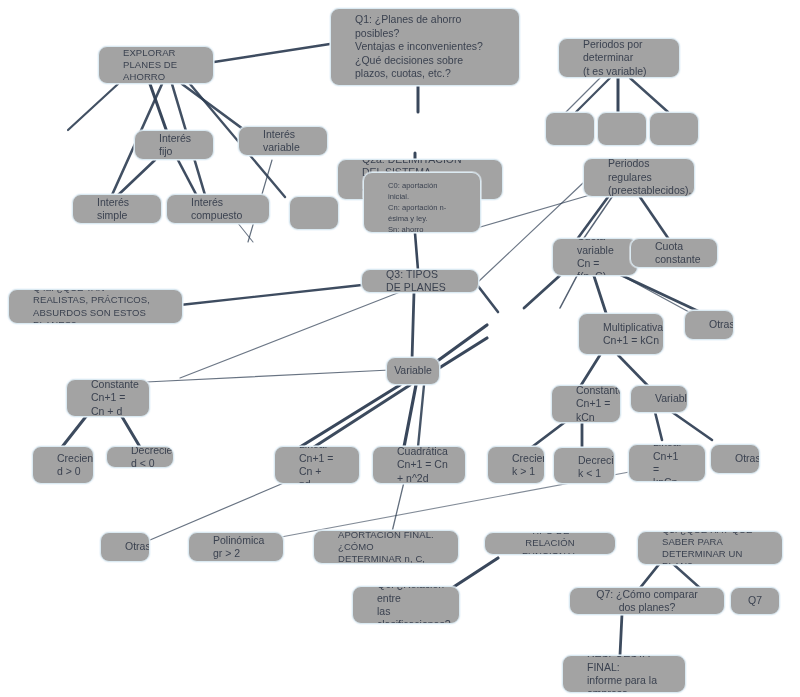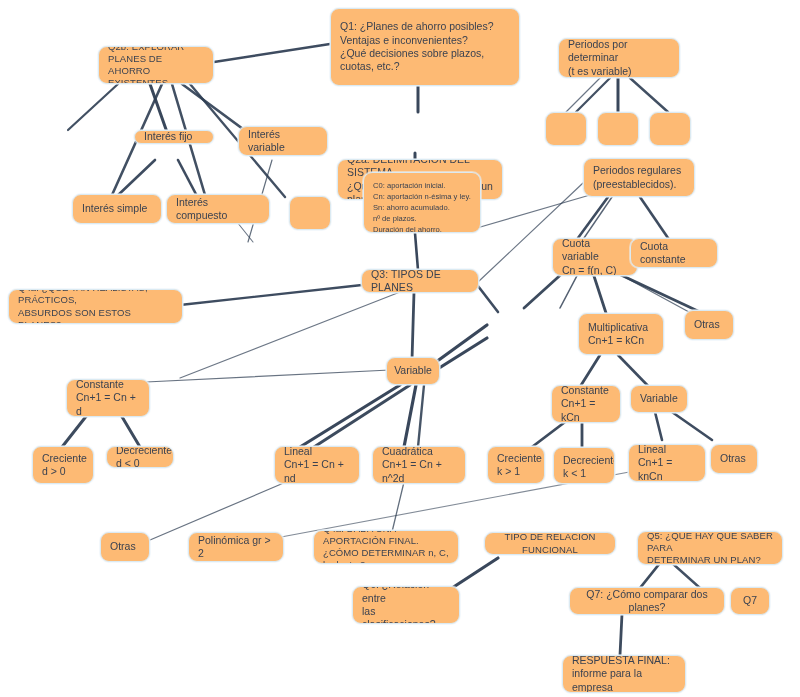--- a/index.html
+++ b/index.html
@@ -16,28 +16,28 @@
   }
   #edges{
     position:absolute;
     left:0;top:0;
     width:800px;height:697px;
     pointer-events:none;
   }
   .node{
     position:absolute;
     box-sizing:border-box;
-    background:#fdba74;
+    background:#a3a3a3;
     border:1px solid #dbeaf2;
     border-radius:9px;
     color:#3b4250;
     display:flex;
     align-items:center;
     justify-content:flex-start;
-    padding:5px 9px;
+    padding:5px 24px;
     overflow:hidden;
     line-height:1.28;
     white-space:pre-line;
     box-shadow:0 0 0 1px rgba(233,243,249,0.55);
   }
   .node.center{justify-content:center;text-align:center;}
   .n-sm{font-size:9.5px;}
   .n-md{font-size:10.5px;}
   .caps{letter-spacing:0.1px;}
   .tiny{font-size:7.6px;line-height:1.45;}
@@ -140,21 +140,21 @@
 Ventajas e inconvenientes?
 ¿Qué decisiones sobre plazos, cuotas, etc.?</div>
 
   <div class="node n-sm caps" style="left:98px;top:46px;width:116px;height:38px;">Q2b: EXPLORAR PLANES DE
 AHORRO EXISTENTES</div>
 
   <div class="node n-md center" style="left:558px;top:38px;width:122px;height:40px;justify-content:flex-start;text-align:left;">Periodos por determinar
 (t es variable)</div>
 
 
-  <div class="node n-md" style="left:134px;top:130px;width:80px;height:14px;">Interés fijo</div>
+  <div class="node n-md" style="left:134px;top:130px;width:80px;height:30px;">Interés fijo</div>
 
   <div class="node n-md" style="left:238px;top:126px;width:90px;height:30px;">Interés variable</div>
 
   <div class="node n-md" style="left:72px;top:194px;width:90px;height:30px;">Interés simple</div>
 
   <div class="node n-md" style="left:166px;top:194px;width:104px;height:30px;">Interés compuesto</div>
 
   <div class="node n-md" style="left:289px;top:196px;width:42px;height:34px;"></div>
 
 

